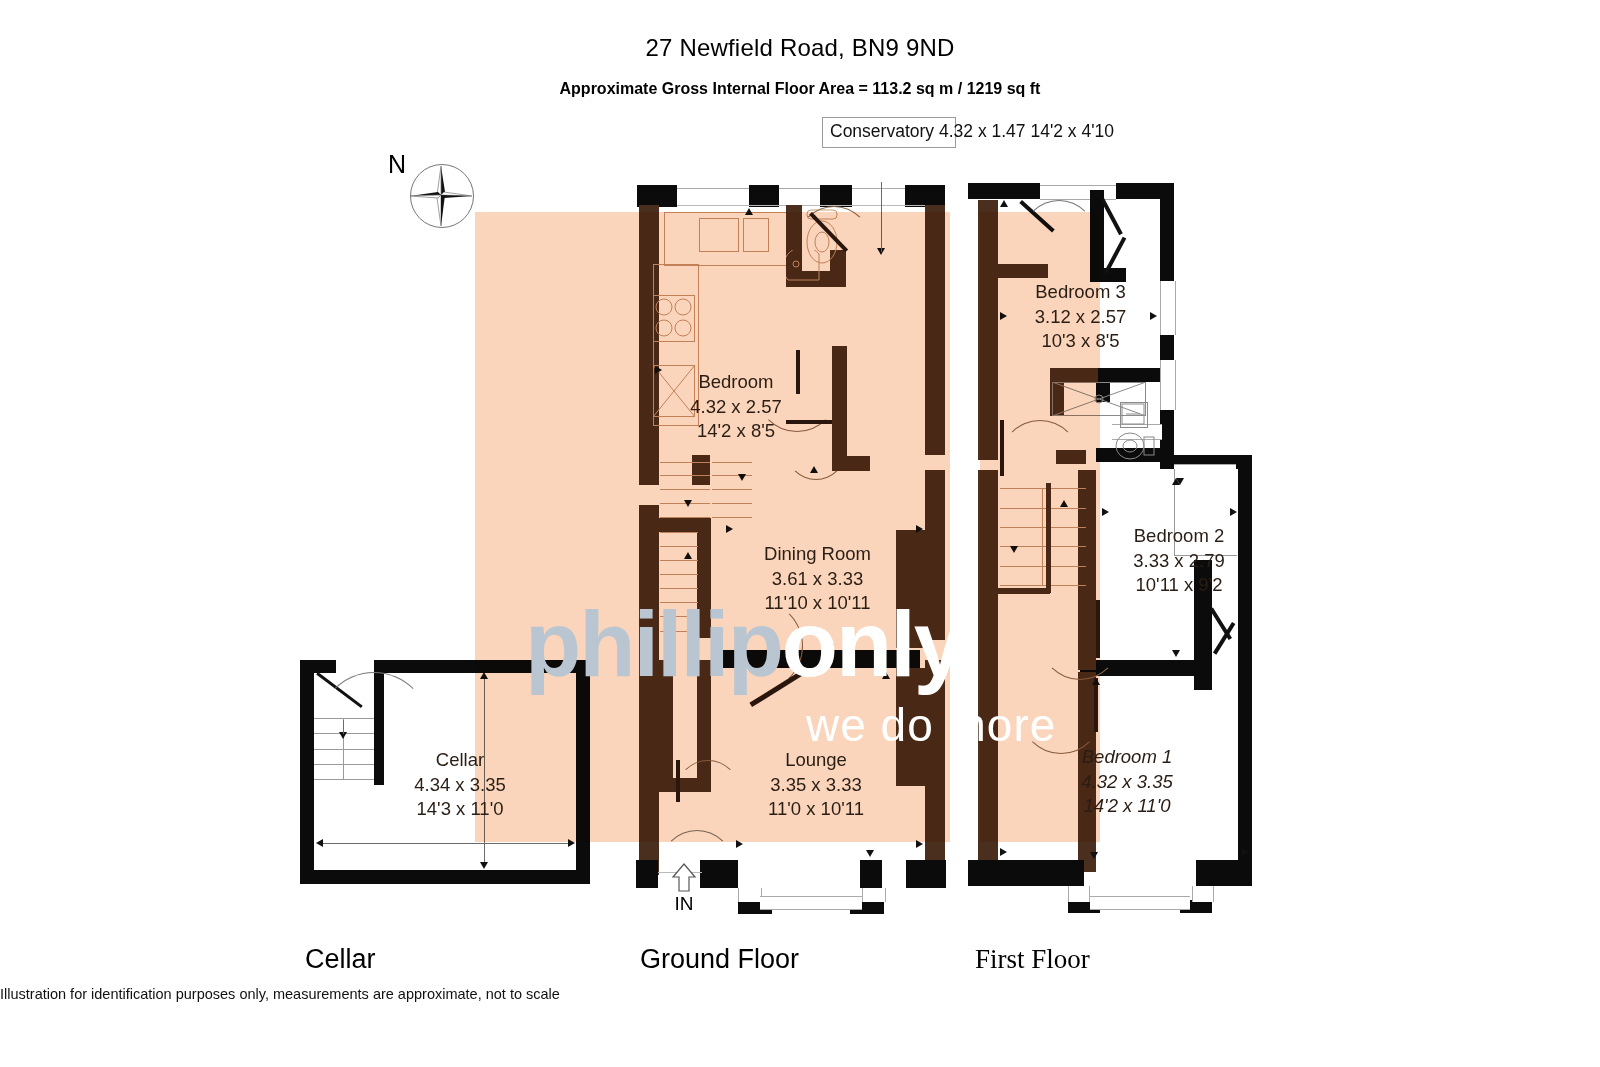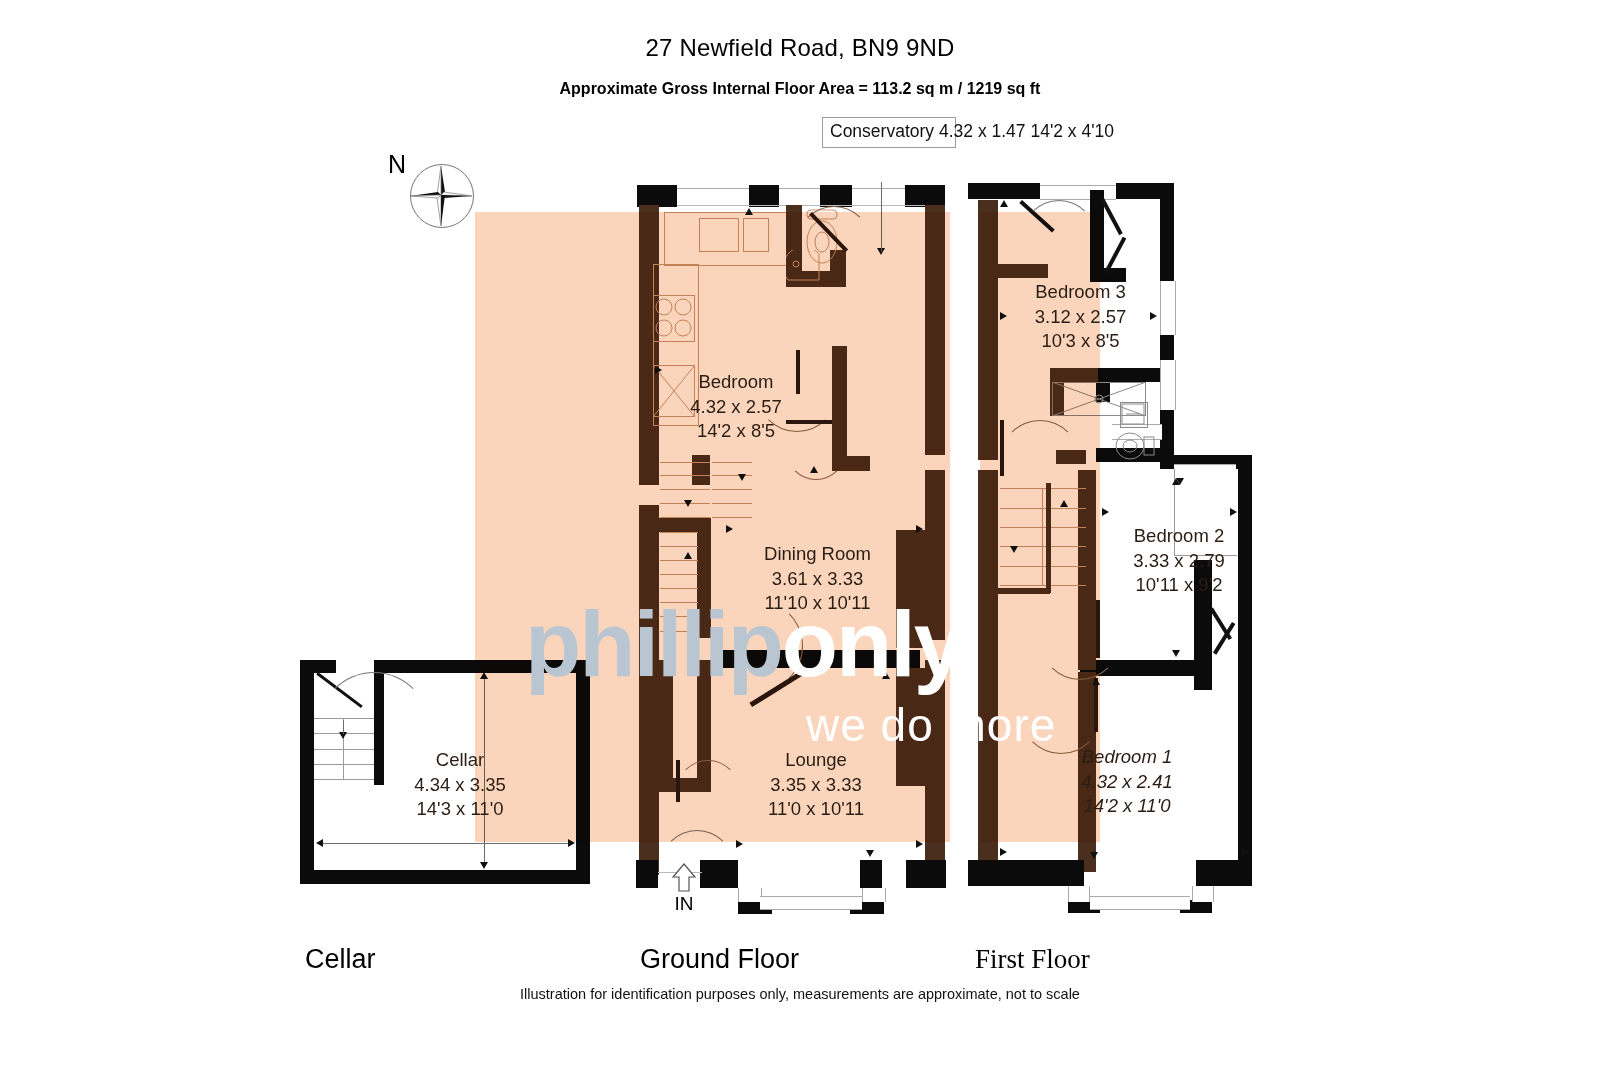--- a/index.html
+++ b/index.html
@@ -6,21 +6,21 @@
   body{width:1600px;height:1067px;position:relative;overflow:hidden;
        font-family:"Liberation Sans","DejaVu Sans",sans-serif;color:#000;}
 
   .page{position:absolute;inset:0;}
 
   
   .title{position:absolute;left:0;right:0;top:34px;text-align:center;
          font-size:24px;font-weight:400;letter-spacing:.2px;}
   .subtitle{position:absolute;left:0;right:0;top:80px;text-align:center;
             font-size:16px;font-weight:bold;}
-  .footer{position:absolute;left:0;right:0;top:986px;text-align:center;
+  .footer{position:absolute;left:0;right:0;top:986px;text-align:left;
           font-size:14.5px;color:#111;}
 
   .floorlabel{position:absolute;font-size:27px;color:#000;white-space:nowrap;}
 
   
   .rlab{position:absolute;text-align:center;line-height:1.33;
         font-size:18.5px;color:#2a1d14;white-space:nowrap;z-index:40;}
   .rlab .nm{display:block;}
   .rlab .d1{display:block;}
   .rlab .d2{display:block;}
@@ -411,21 +411,21 @@
       <span class="d1">3.12 x 2.57</span>
       <span class="d2">10'3 x 8'5</span>
     </div>
     <div class="rlab" style="left:1104px;top:524px;width:150px;">
       <span class="nm">Bedroom 2</span>
       <span class="d1">3.33 x 2.79</span>
       <span class="d2">10'11 x 9'2</span>
     </div>
     <div class="rlab" style="left:1052px;top:745px;width:150px;font-style:italic;">
       <span class="nm">Bedroom 1</span>
-      <span class="d1">4.32 x 2.41</span>
+      <span class="d1">4.32 x 3.35</span>
       <span class="d2">14'2 x 11'0</span>
     </div>
   </div>
 
   <div class="wm wm1" style="left:505px;top:592px;">
     <span class="p1">phillip</span><span class="p2">only</span>
   </div>
   <div class="wm wm2" style="left:806px;top:698px;">we do more</div>
 
   <div class="floorlabel" style="left:305px;top:944px;">Cellar</div>

